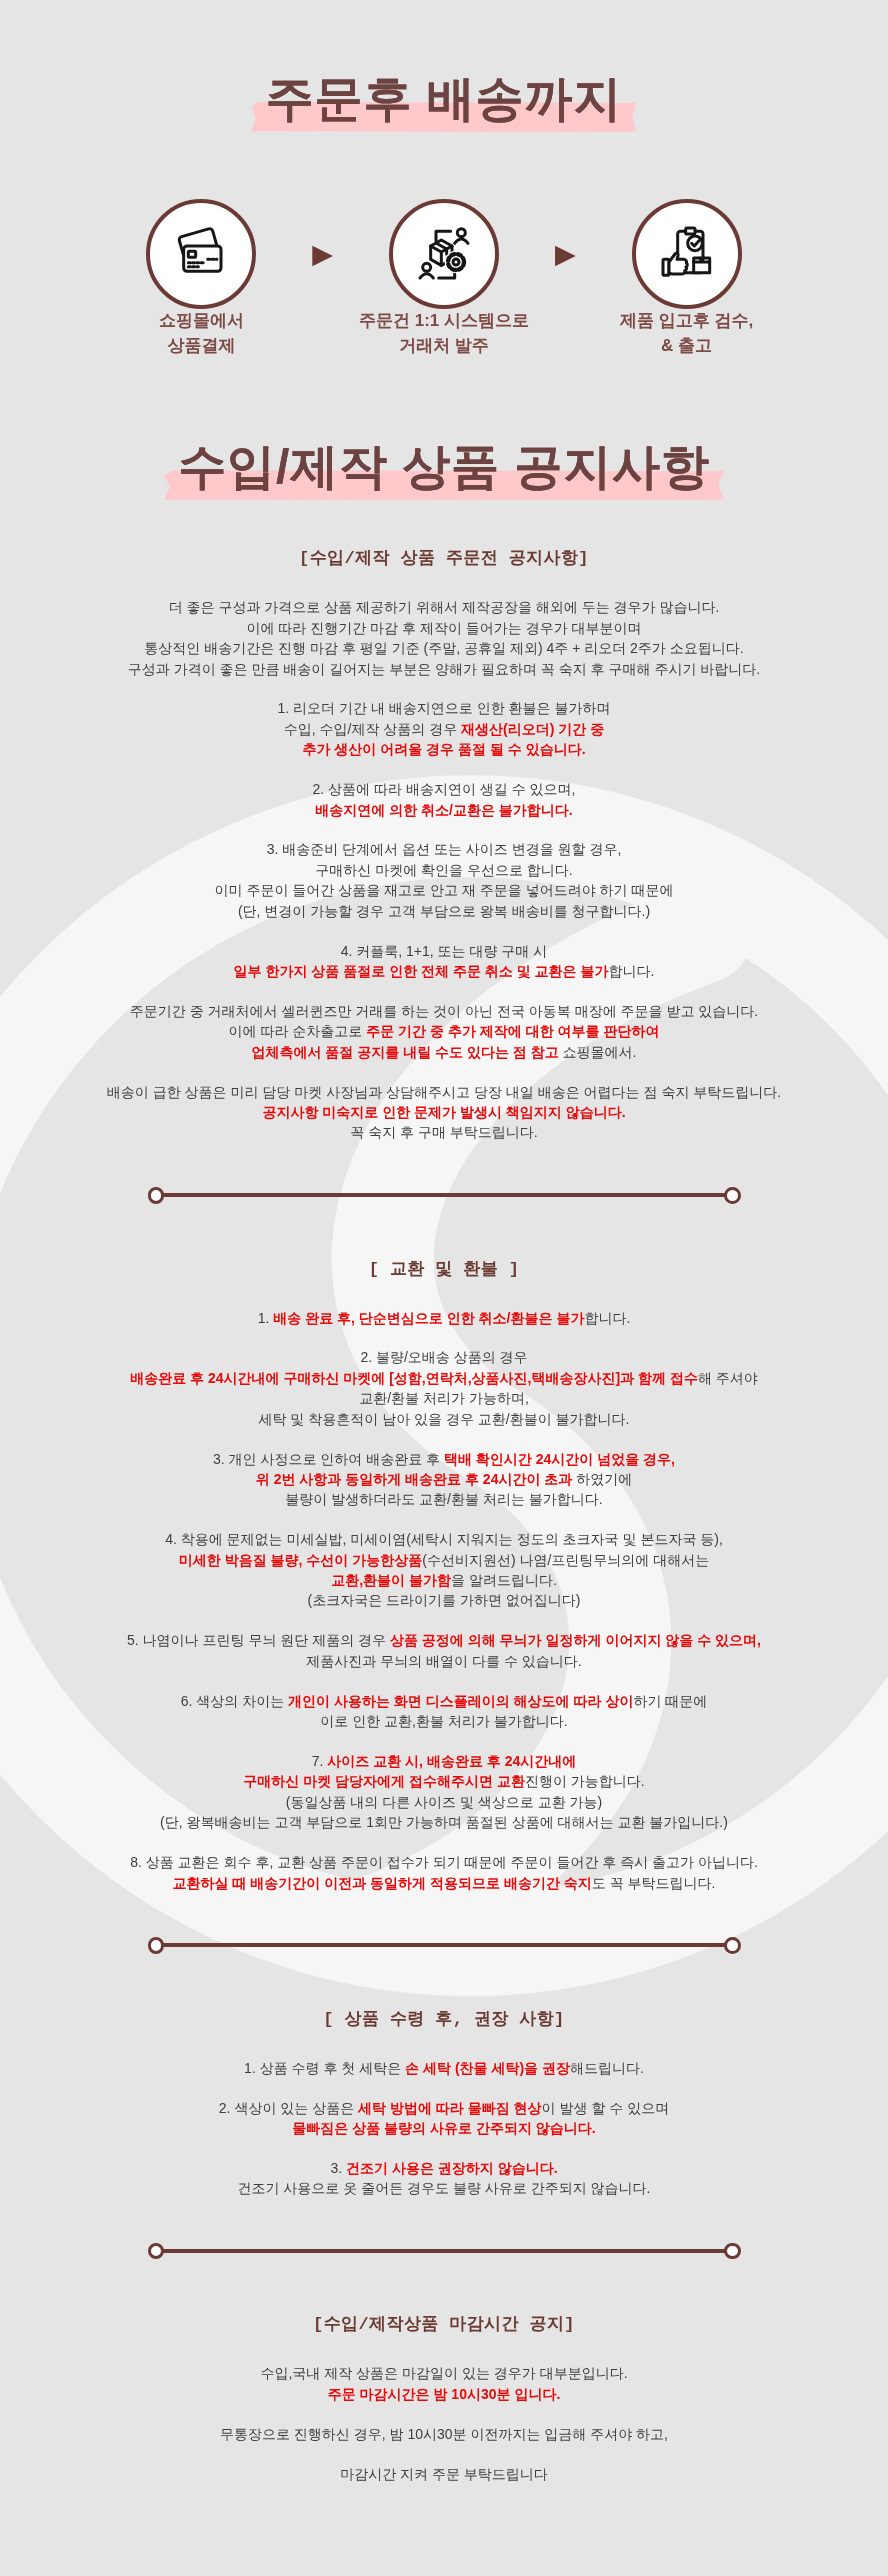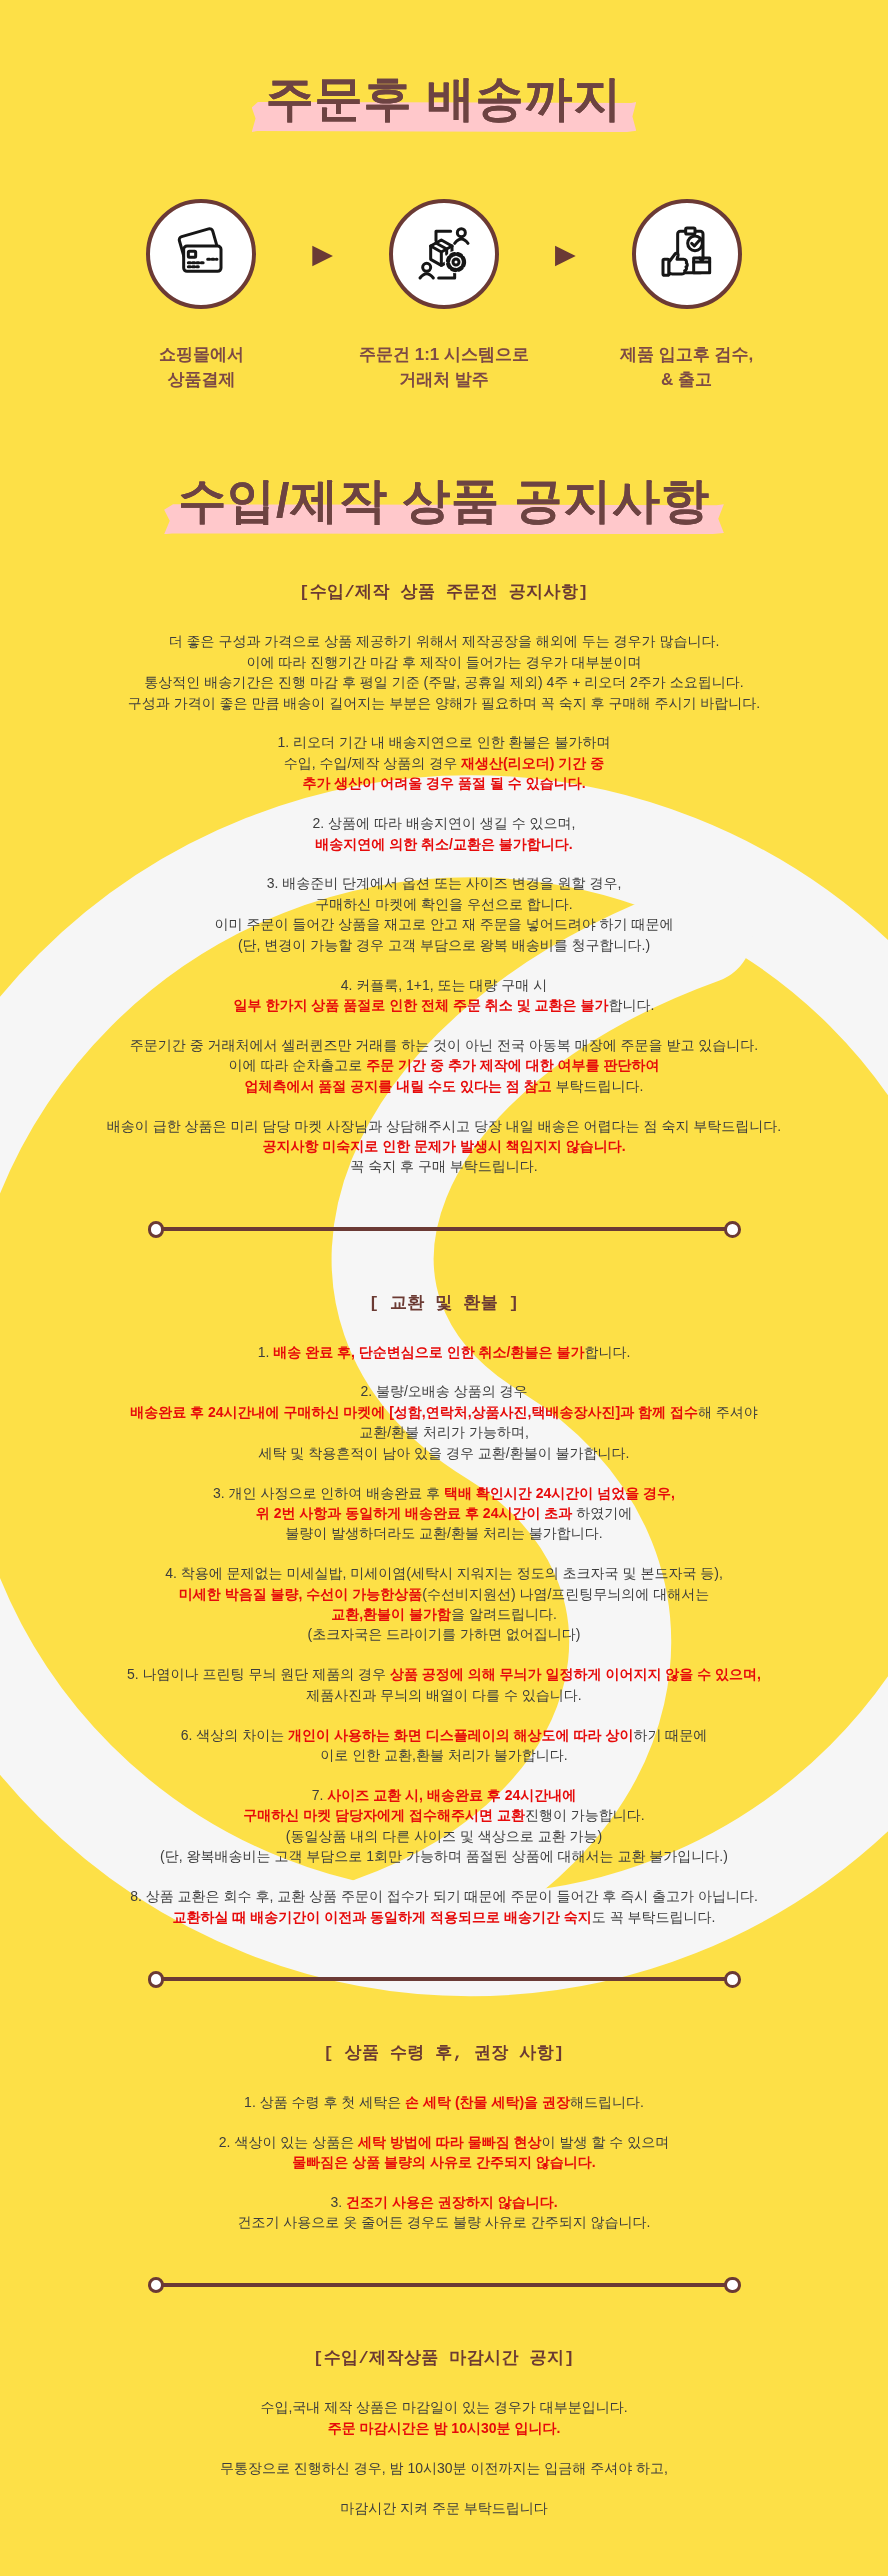--- a/index.html
+++ b/index.html
@@ -1,18 +1,18 @@
 <!DOCTYPE html>
 <html style="font-size:14px"><head>
 <meta charset="utf-8">
 <style>
   html,body{margin:0;padding:0;background:#ffffff;}
   .page{
     position:relative;width:888px;height:2576px;margin:0 auto;overflow:hidden;
-    background:#fde047;font-family:"Liberation Sans","DejaVu Sans",sans-serif;
+    background:#e5e5e5;font-family:"Liberation Sans","DejaVu Sans",sans-serif;
   }
   .watermark{position:absolute;top:0;left:0;z-index:0;pointer-events:none;}
   .content{position:relative;z-index:1;text-align:center;padding-top:75px;}
 
   
   .big-title{margin:0;line-height:1;}
   .big-title .hl{
     position:relative;display:inline-block;
     font-size:48px;font-weight:900;letter-spacing:0.9px;color:#6d4342;
     text-shadow:0 0 0 #6d4342;
@@ -28,21 +28,21 @@
   .process{
     width:675px;margin:76px auto 0;display:flex;justify-content:center;
     align-items:flex-start;gap:16px;
   }
   .step{width:213px;display:flex;flex-direction:column;align-items:center;}
   .circle{
     width:110px;height:110px;border:4.4px solid #6b3a35;border-radius:50%;
     display:flex;align-items:center;justify-content:center;background:#fff;box-sizing:border-box;
   }
   .step-label{
-    margin-top:34px;font-size:17px;font-weight:700;color:#7d4a45;line-height:1.45;
+    font-size:17px;font-weight:700;color:#7d4a45;line-height:1.45;
   }
   .arrow{
     height:110px;display:flex;align-items:center;color:#6b3a35;
     font-size:27px;line-height:1;user-select:none;
   }
 
   
   .sec-header{
     margin:53px 0 28px;font-size:17px;font-weight:800;color:#6b3a33;letter-spacing:0.4px;font-family:Liberation Mono, monospace;
   }
@@ -183,21 +183,21 @@
             <div class="tline"><span class="seg">이미 주문이 들어간 상품을 재고로 안고 재 주문을 넣어드려야 하기 때문에</span></div>
             <div class="tline"><span class="seg">(단, 변경이 가능할 경우 고객 부담으로 왕복 배송비를 청구합니다.)</span></div>
           </div>
           <div class="tblock">
             <div class="tline"><span class="seg">4. 커플룩, 1+1, 또는 대량 구매 시</span></div>
             <div class="tline"><span class="seg-red">일부 한가지 상품 품절로 인한 전체 주문 취소 및 교환은 불가</span><span class="seg">합니다.</span></div>
           </div>
           <div class="tblock">
             <div class="tline"><span class="seg">주문기간 중 거래처에서 셀러퀸즈만 거래를 하는 것이 아닌 전국 아동복 매장에 주문을 받고 있습니다.</span></div>
             <div class="tline"><span class="seg">이에 따라 순차출고로 </span><span class="seg-red">주문 기간 중 추가 제작에 대한 여부를 판단하여</span></div>
-            <div class="tline"><span class="seg-red">업체측에서 품절 공지를 내릴 수도 있다는 점 참고</span><span class="seg"> 부탁드립니다.</span></div>
+            <div class="tline"><span class="seg-red">업체측에서 품절 공지를 내릴 수도 있다는 점 참고</span><span class="seg"> 쇼핑몰에서.</span></div>
           </div>
           <div class="tblock">
             <div class="tline"><span class="seg">배송이 급한 상품은 미리 담당 마켓 사장님과 상담해주시고 당장 내일 배송은 어렵다는 점 숙지 부탁드립니다.</span></div>
             <div class="tline"><span class="seg-red">공지사항 미숙지로 인한 문제가 발생시 책임지지 않습니다.</span></div>
             <div class="tline"><span class="seg">꼭 숙지 후 구매 부탁드립니다.</span></div>
           </div>
         </div>
     </section>
 
     <div class="divider">

